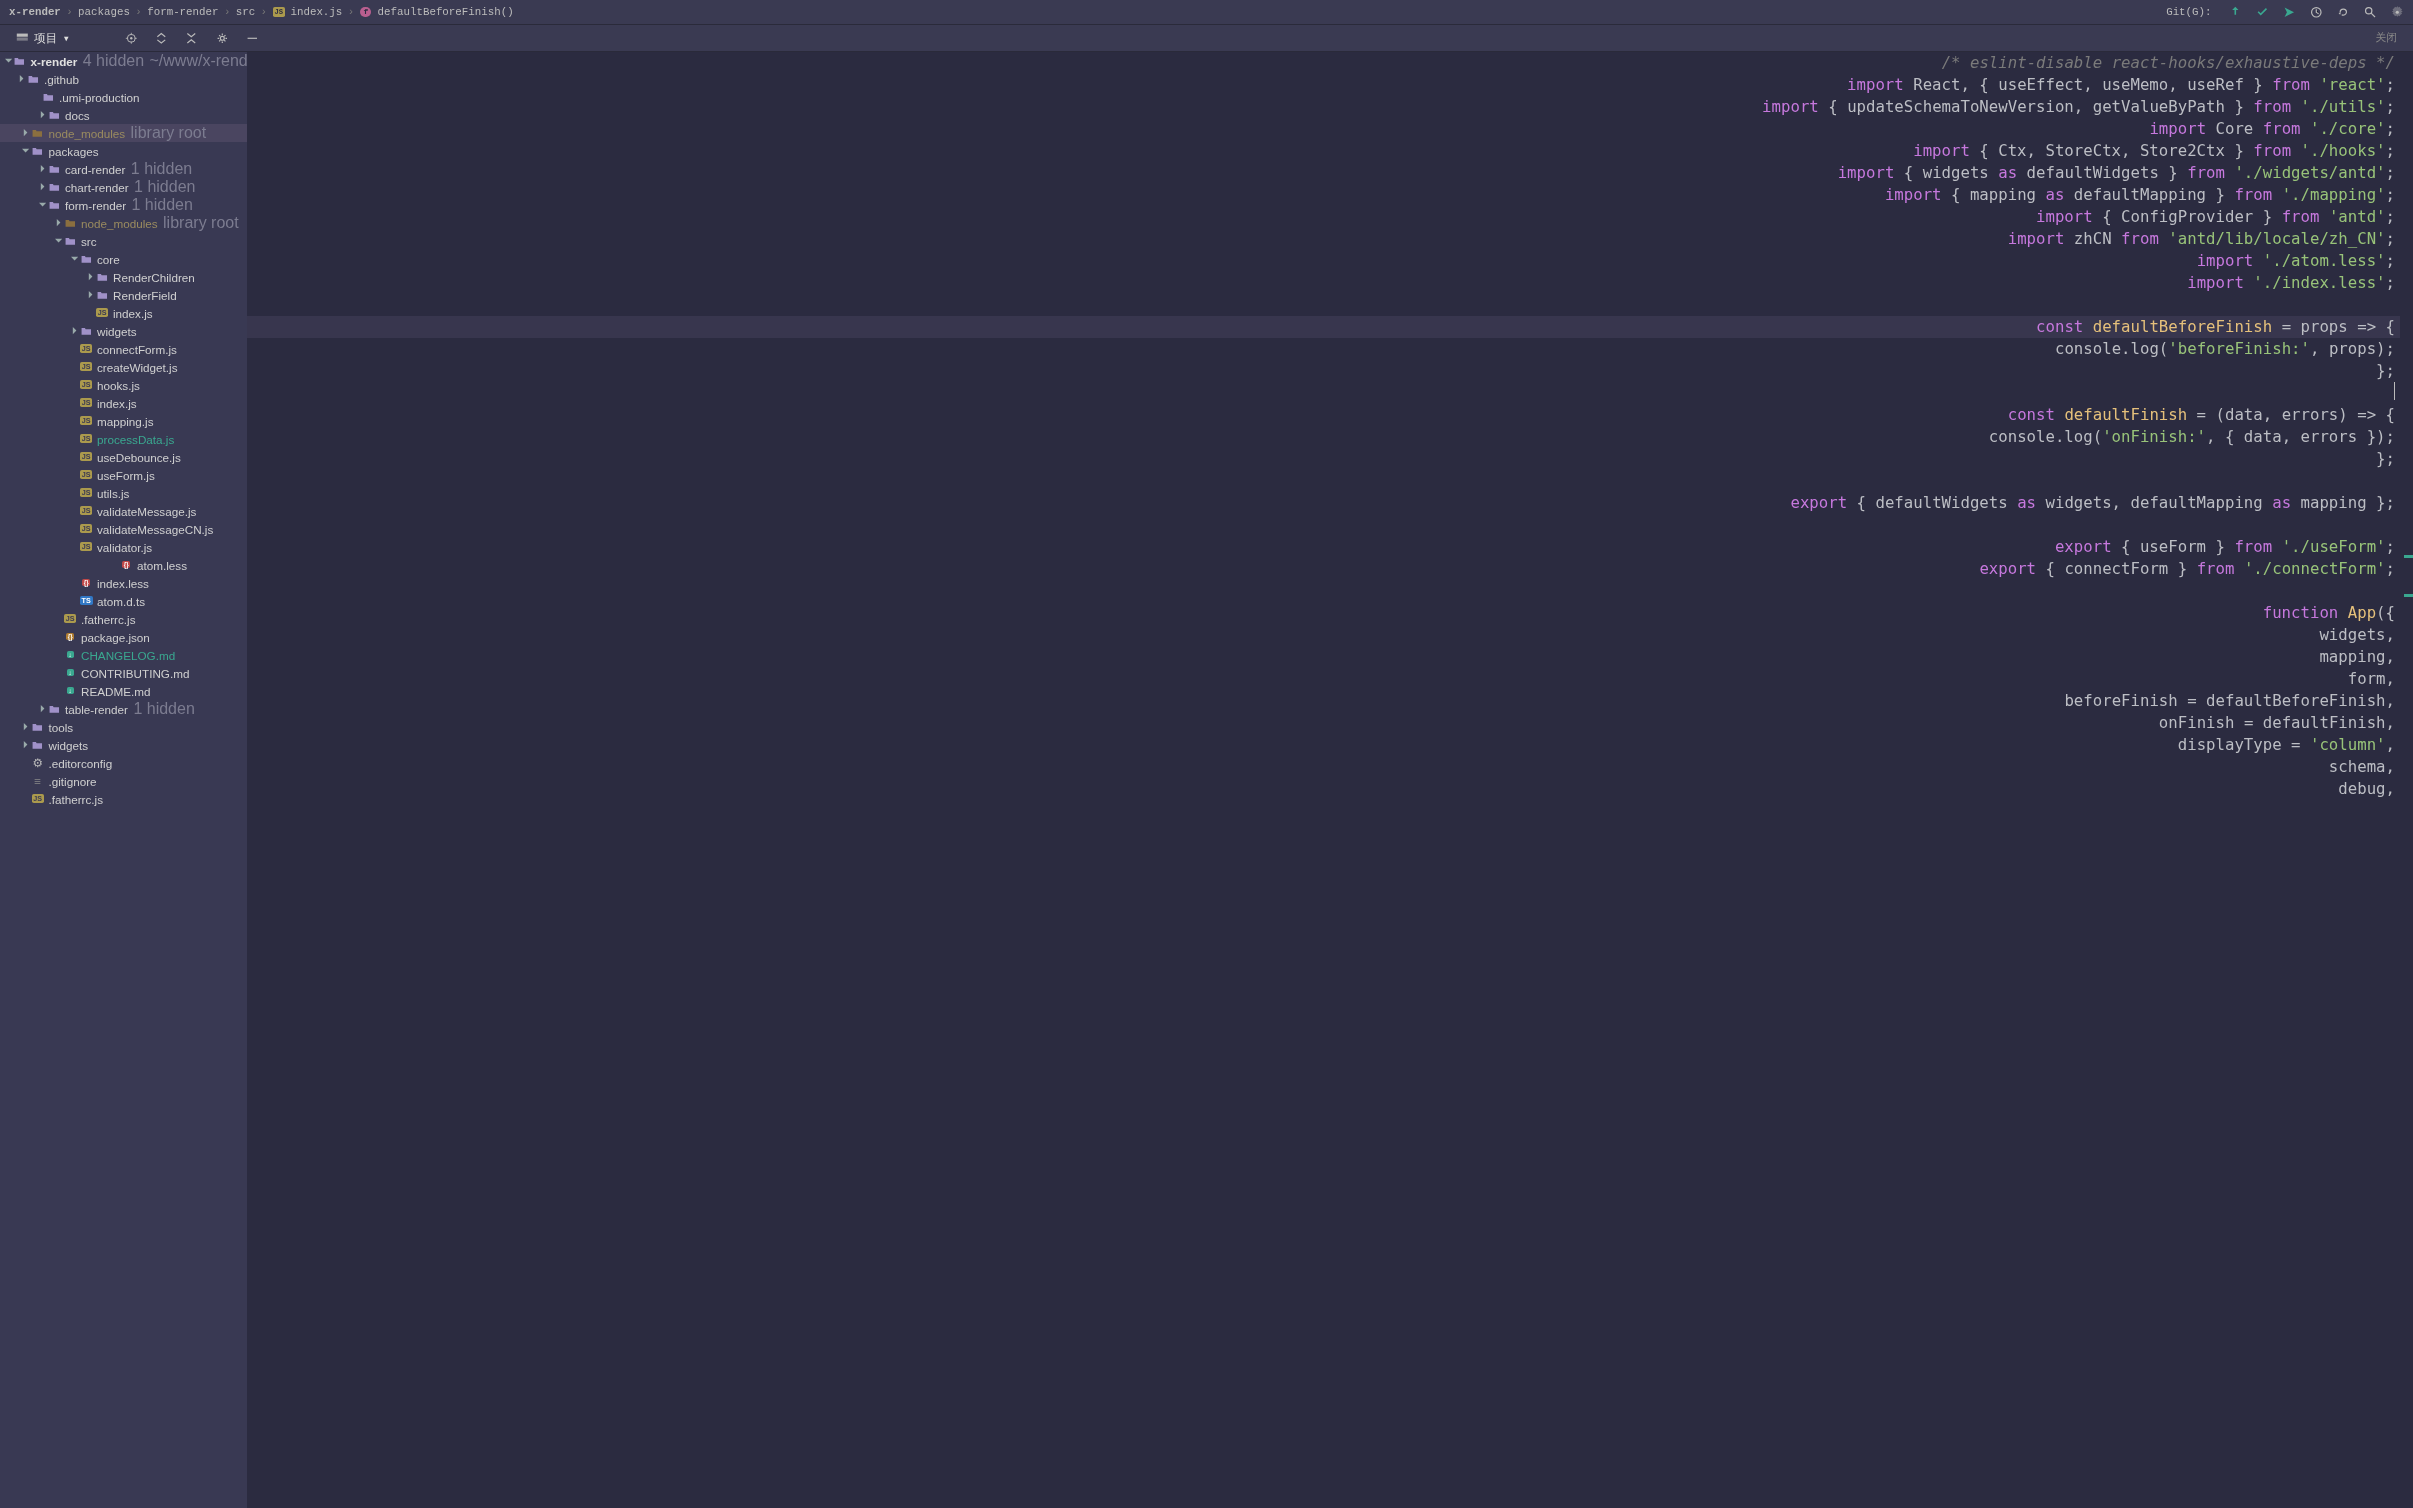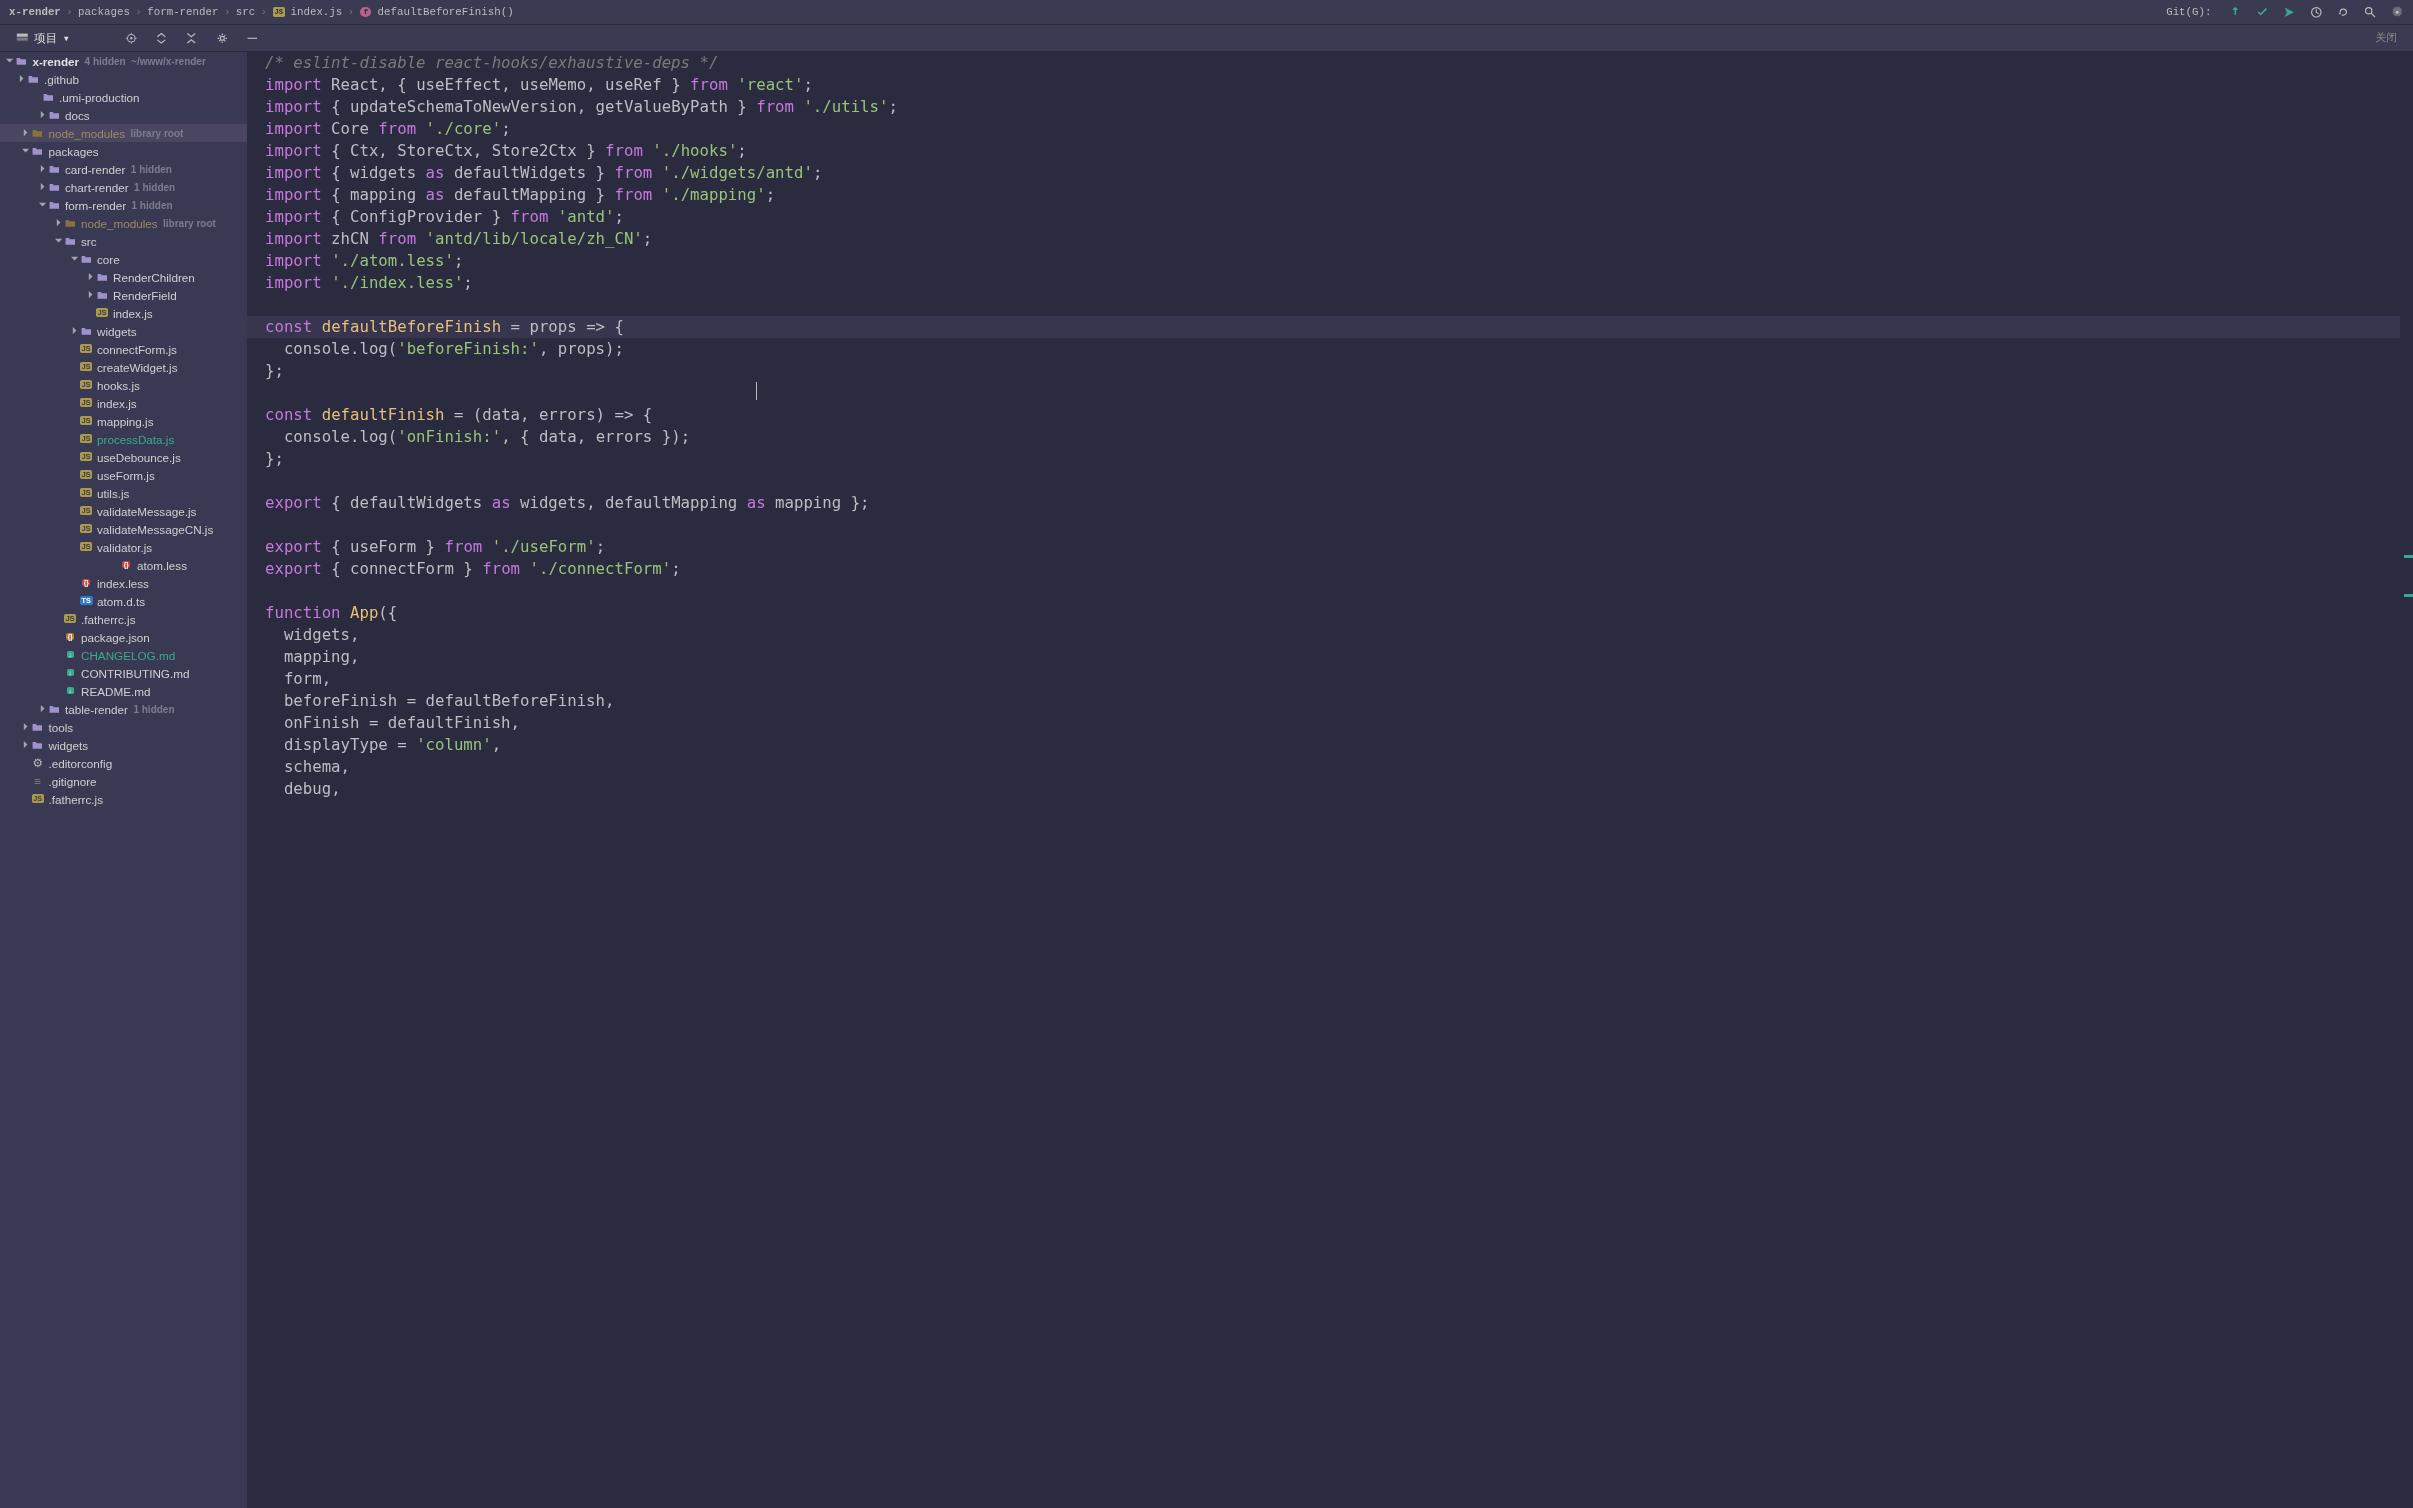--- a/index.html
+++ b/index.html
@@ -75,36 +75,36 @@
 .tree-row.selected { background: #4a4560; }
 .chev { width:9px; display:inline-flex; align-items:center; justify-content:center; color:#9aa; }
 .chev svg { width:7.2px; height:7.2px; }
 .file-icon { width:14.4px; height:14.4px; margin-right:3.6px; display:inline-flex; align-items:center; justify-content:center; flex-shrink:0; }
 .folder-svg { fill:#a091c8; }
 .folder-svg.excl { fill:#8b6f3f; }
 .label { color:#d0d0d0; }
 .label.dim { color:#9a8b5f; }
 .label.teal { color:#3aa890; }
 .label.bold { font-weight:bold; color:#e0e0e0; }
-.hint { color:#7c7c90; margin-left:5.4px; font-size:10px;font-weight:bold; }
+.hint { color:#7c7c90; margin-left:5.4px; font-size:16px; }
 
 
 .editor { flex:1; position:relative; overflow:hidden; }
 .code-area {
   position:absolute;
   inset:0;
   padding: 0 18px;
   font-family: Menlo, Monaco, monospace;
   font-size: 15.7px;
   line-height: 22px;
   color: #a9b7c6;
   white-space: pre;
   overflow: hidden;
 }
-.code-line { height: 22px; }
+.code-line { height: 22px; text-align: right; }
 .code-line.hl { background: #38364e; display:block; margin-left:-18px; padding-left:18px; margin-right:-18px; padding-right:18px; }
 .caret { display:inline-block; width:0.9px; height:18px; background:#bbb; }
 
 
 .vscroll { position:absolute; right:1.8px; top:1.8px; bottom:1.8px; width:9px; }
 .vscroll .thumb { position:absolute; top:0; height:162px; left:0; right:0; background:#575767; border-radius:3.6px; }
 
 
 .marker-strip { position:absolute; right:0; top:0; bottom:0; width:12.6px; background:#2b2b40; }
 .marker-strip .mark { position:absolute; right:0; width:9px; height:2.7px; }

